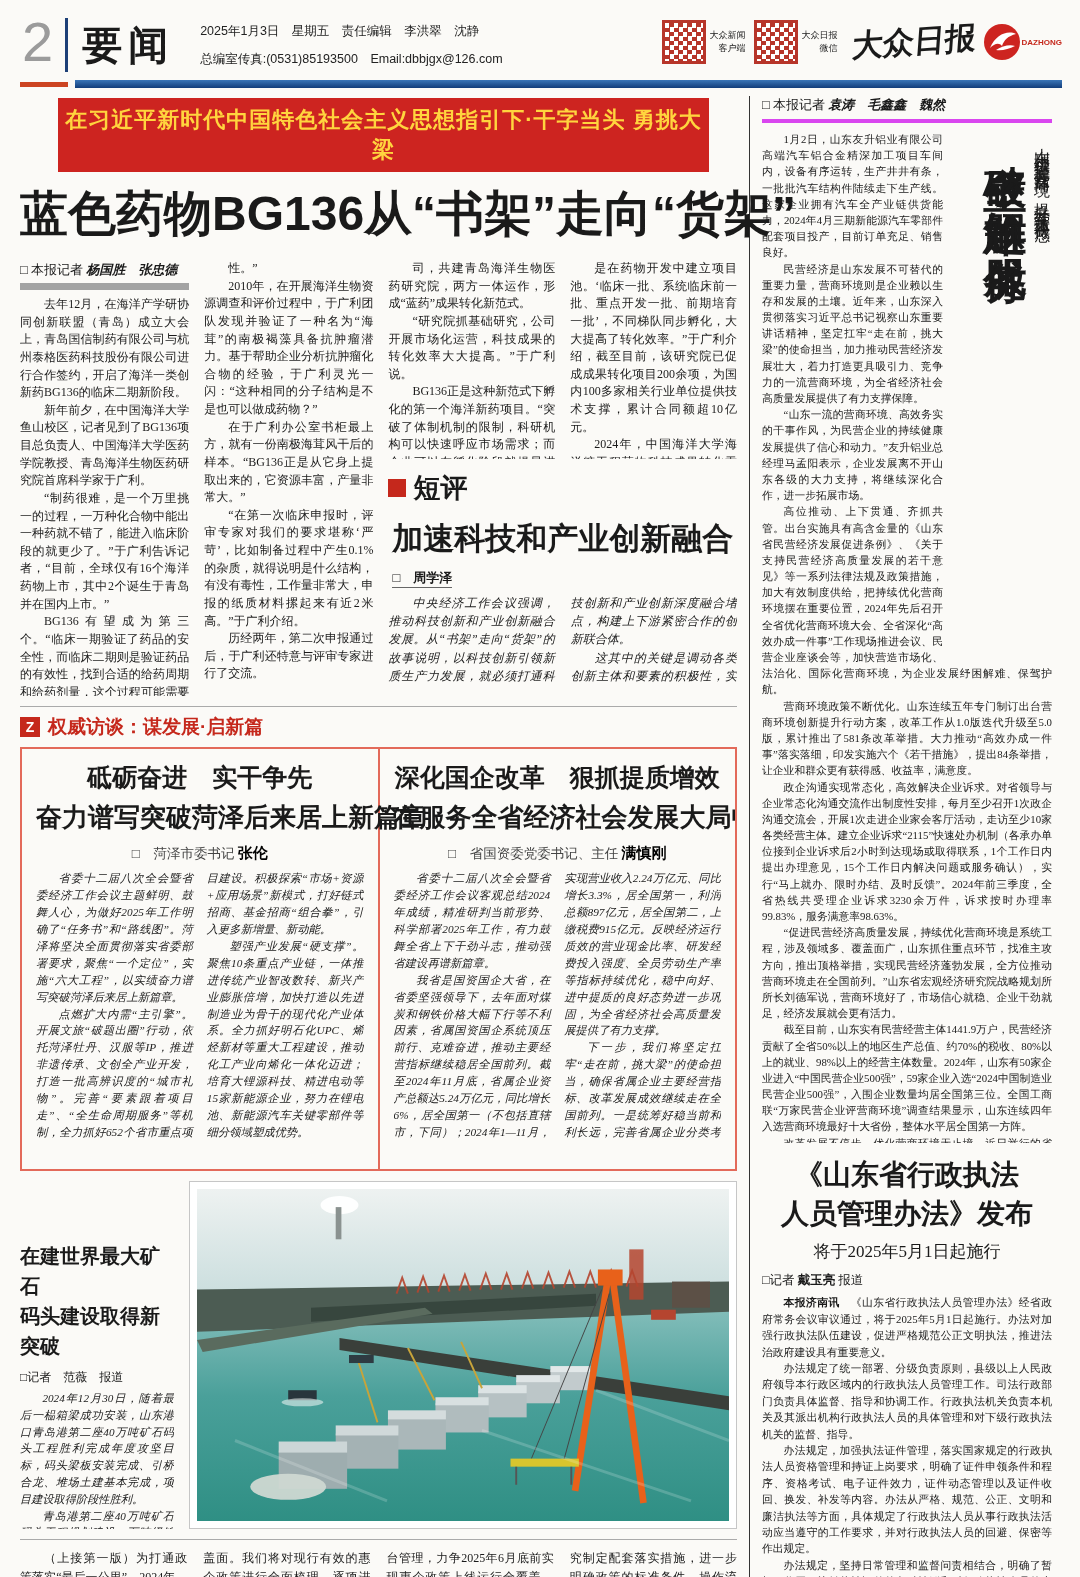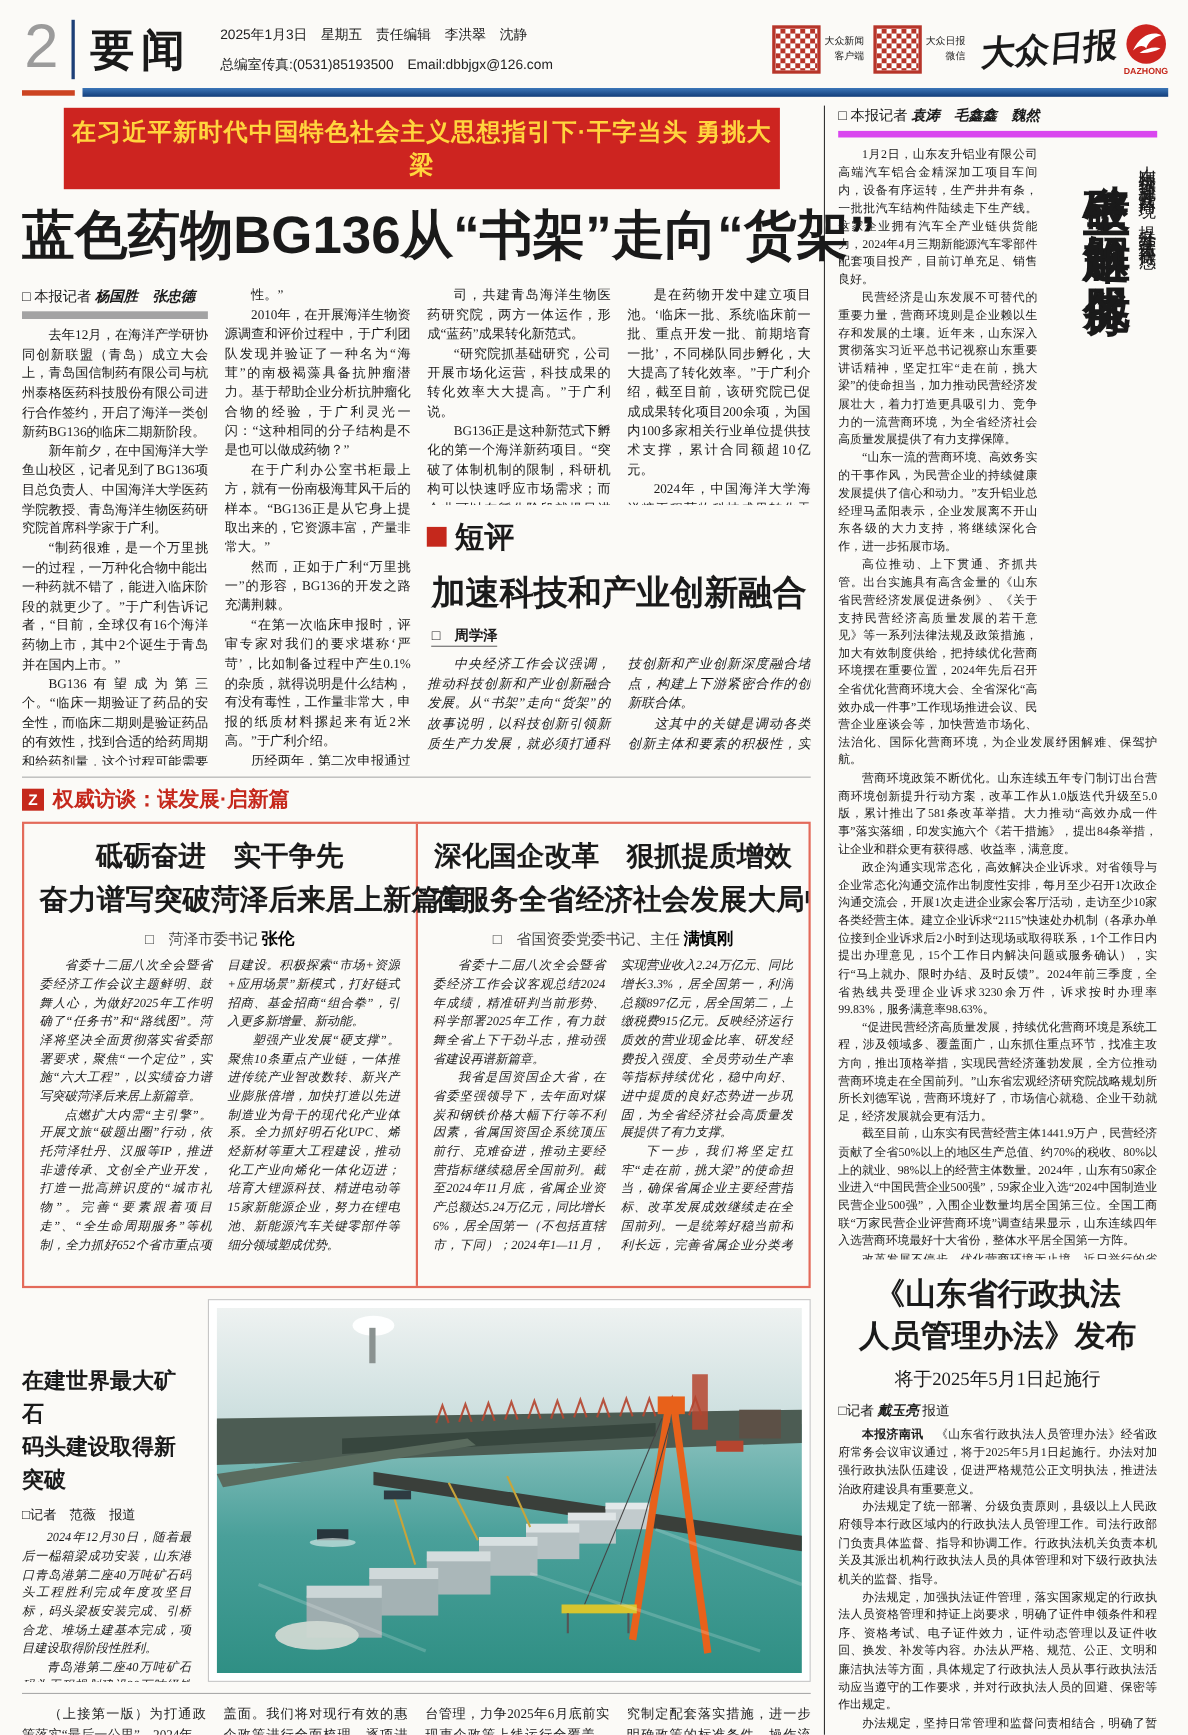--- a/index.html
+++ b/index.html
@@ -15,21 +15,21 @@
   .vbar { width:3px; height:54px; background:#1d3f77; margin:4px 14px 0 12px; }
   .section-name { font-size:40px; font-weight:bold; font-family:"Liberation Sans",sans-serif; letter-spacing:6px; margin-top:4px; }
   .dateblock { margin-left:26px; font-size:12.5px; line-height:2.2; margin-top:4px; font-family:"Liberation Sans",sans-serif; color:#222; white-space:nowrap; }
   .header-right { margin-left:auto; display:flex; align-items:center; gap:8px; margin-top:6px;text-align:right; }
   .qrwrap { display:flex; align-items:center; gap:4px; }
   .qr { width:44px; height:44px; border:3px solid #b7352a;
         background: conic-gradient(#b7352a 25%, #fff 0 50%, #b7352a 0 75%, #fff 0) 0 0 / 9px 9px; }
   .qr-label { font-size:9px; line-height:1.5; font-family:"Liberation Sans",sans-serif; }
   .masthead { display:flex; align-items:center; gap:6px; margin-left:6px; }
   .masthead-script { font-size:31px; font-weight:bold; transform:rotate(-4deg) skewX(-8deg); white-space:nowrap; }
-  .emblem-col { display:flex; flex-direction:column; align-items:center; }
+  .emblem-col { display:flex; flex-direction:row; align-items:center; }
   .emblem-sub { color:#c5281c; font-size:8px; font-weight:bold; font-family:"Liberation Sans",sans-serif; }
   .rules { display:flex; padding:0 18px 0 20px; align-items:center; height:12px; }
   .rule-red { width:48px; height:5px; background:#c42; margin-right:7px; }
   .rule-blue { flex:1; height:8px; background:linear-gradient(180deg,#3b76b8,#123d7a); }
   
   .main { display:flex; padding:6px 14px 0 20px; }
   .left-zone { width:730px; padding-right:12px; border-right:1.5px solid #333; }
   .right-zone { width:302px; padding-left:12px; }
   
   .banner { margin:2px 28px 10px 38px; background:#cd2420; color:#ffd53e; text-align:center;
@@ -67,31 +67,31 @@
   .photo-row { display:flex; gap:15px; margin-top:10px; height:348px; }
   .port-article { width:154px; padding-top:60px; overflow:hidden; flex:none; }
   .port-h { font-size:20px; font-weight:900; font-family:"Liberation Sans",sans-serif; line-height:1.5; }
   .port-byline { font-size:12px; margin:8px 0 4px; }
   .port-body { font-size:11.2px; line-height:1.5; text-align:justify; font-style:italic; }
   .photo-frame { flex:1; border:1px solid #c6c6c6; background:#fff; padding:7px; }
   .photo-frame svg { width:100%; height:100%; display:block; }
   .cont-row { display:flex; gap:16px; margin-top:9px; height:84px; overflow:hidden; font-size:12px; line-height:1.55; text-align:justify; }
   .cont-col { flex:1; min-width:0; }
   
-  .rz-byline { font-size:13px; padding-bottom:5px; border-bottom:6px solid #d946ef; margin-bottom:8px; }
+  .rz-byline { font-size:13px; padding-bottom:5px; border-bottom:4px solid #d946ef; margin-bottom:8px; }
   .rz-byline .names { font-style:italic; font-weight:bold; }
   .rz-article { height:1012px; overflow:hidden; font-size:10.8px; line-height:1.5; text-align:justify; }
   .vertical-head { float:right; width:100px; height:534px; display:flex; flex-direction:row; margin-left:9px; justify-content:flex-end; }
   .vh-title { writing-mode:vertical-rl; font-size:43px; font-weight:900; font-family:"Liberation Sans",sans-serif; line-height:1.08; letter-spacing:1px; }
   .vh-sub { writing-mode:vertical-rl; font-size:16px; letter-spacing:3px; line-height:1.25; margin-left:3px; padding-top:4px; }
   .regulation { margin-top:12px; }
   .reg-h { text-align:center; font-size:28px; font-weight:900; line-height:1.4; }
   .reg-sub { text-align:center; font-size:17px; margin:7px 0 9px; }
   .reg-byline { font-size:12.5px; margin-bottom:5px; }
-  .reg-byline .names { font-style:italic; font-weight:bold; }
+  .reg-byline .names { font-weight:bold; }
   .reg-body { font-size:10.8px; line-height:1.52; text-align:justify; height:300px; overflow:hidden; }
   .lead-label { font-weight:bold; }
 </style>
 </head>
 <body>
 
 <div class="header">
   <div class="pageno">2</div>
   <div class="vbar"></div>
   <div class="section-name">要闻</div>
@@ -149,21 +149,20 @@
             <p class="para">去年12月，在海洋产学研协同创新联盟（青岛）成立大会上，青岛国信制药有限公司与杭州泰格医药科技股份有限公司进行合作签约，开启了海洋一类创新药BG136的临床二期新阶段。</p>
             <p class="para">新年前夕，在中国海洋大学鱼山校区，记者见到了BG136项目总负责人、中国海洋大学医药学院教授、青岛海洋生物医药研究院首席科学家于广利。</p>
             <p class="para">“制药很难，是一个万里挑一的过程，一万种化合物中能出一种药就不错了，能进入临床阶段的就更少了。”于广利告诉记者，“目前，全球仅有16个海洋药物上市，其中2个诞生于青岛并在国内上市。”</p>
             <p class="para">BG136有望成为第三个。“临床一期验证了药品的安全性，而临床二期则是验证药品的有效性，找到合适的给药周期和给药剂量，这个过程可能需要两到三年时间，就像万里长征，到了爬雪山过草地‘最吃劲’的时候！”于广利说。</p>
           </div>
       </div>
       <div class="lead-col">
           <p class="para">性。”</p>
           <p class="para">2010年，在开展海洋生物资源调查和评价过程中，于广利团队发现并验证了一种名为“海茸”的南极褐藻具备抗肿瘤潜力。基于帮助企业分析抗肿瘤化合物的经验，于广利灵光一闪：“这种相同的分子结构是不是也可以做成药物？”</p>
           <p class="para">在于广利办公室书柜最上方，就有一份南极海茸风干后的样本。“BG136正是从它身上提取出来的，它资源丰富，产量非常大。”</p>
-          <p class="para">然而，正如于广利“万里挑一”的形容，BG136的开发之路充满荆棘。</p>
           <p class="para">“在第一次临床申报时，评审专家对我们的要求堪称‘严苛’，比如制备过程中产生0.1%的杂质，就得说明是什么结构，有没有毒性，工作量非常大，申报的纸质材料摞起来有近2米高。”于广利介绍。</p>
           <p class="para">历经两年，第二次申报通过后，于广利还特意与评审专家进行了交流。</p>
         </div>
       <div class="lead-right">
         <div class="lead-cols34">
           <div class="lead-col">
               <p class="para">司，共建青岛海洋生物医药研究院，两方一体运作，形成“蓝药”成果转化新范式。</p>
               <p class="para">“研究院抓基础研究，公司开展市场化运营，科技成果的转化效率大大提高。”于广利说。</p>
               <p class="para">BG136正是这种新范式下孵化的第一个海洋新药项目。“突破了体制机制的限制，科研机构可以快速呼应市场需求；而企业可以在孵化阶段就提早进驻，提供转化资金，获取未来收益。以BG136为例，2018年，青岛国信制药有限公司与研究院签下5.35亿元的转让协议，先期投入数千万元，定下‘娃娃亲’，联合开展中试研发，为BG136进入临床研究打下了基础。”于广利介绍。</p>
             </div>

